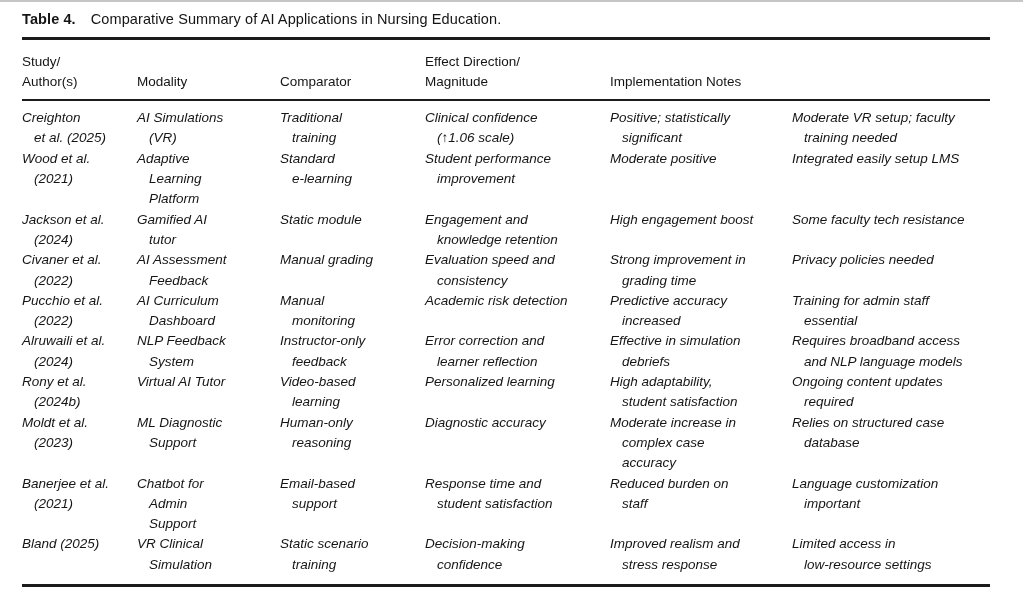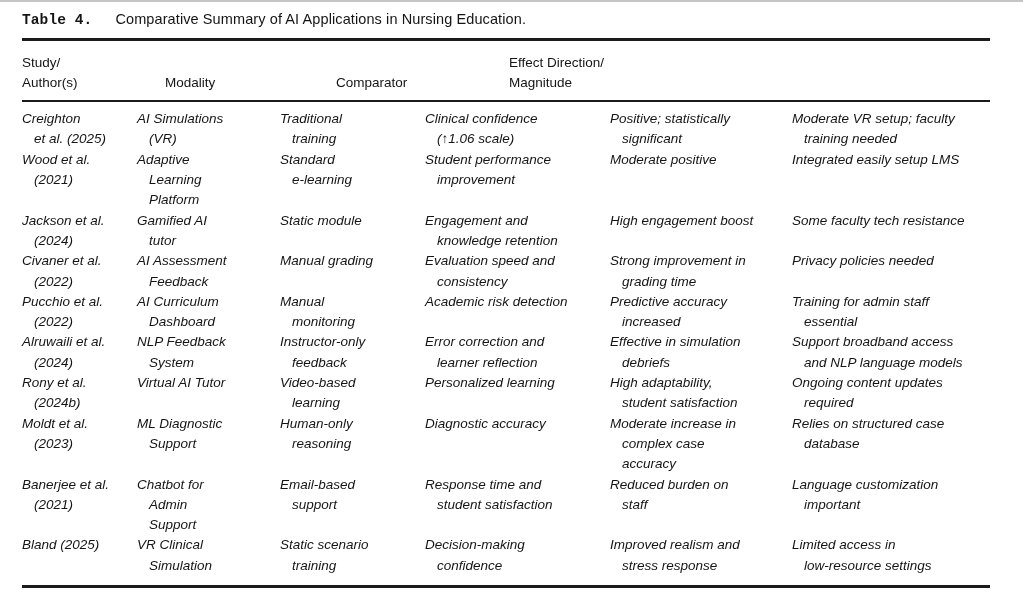--- a/index.html
+++ b/index.html
@@ -20,28 +20,28 @@
     position: absolute;
     top: 2px; left: 22px;
     width: 968px;
   }
   .caption {
     margin-top: 8px;
     font-size: 14.5px;
     line-height: 19px;
     letter-spacing: 0.1px;
   }
-  .caption-label { font-weight: 700; margin-right: 23px; font-family: Liberation Mono, monospace; }
+  .caption-label { font-weight: 700; margin-right: 15px; }
   .rule { height: 2.6px; background: #1b1b1b; }
   .rule.top-rule { margin-top: 8px; }
   .grid {
     display: grid;
     grid-template-columns: 115px 143px 145px 185px 182px 198px;
   }
-  .thead { align-items: end; padding: 12px 0 7px 0; gap: 28px; }
+  .thead { align-items: end; padding: 12px 0 7px 0; }
   .th {
     font-size: 13.5px;
     line-height: 20px;
     white-space: pre-line;
     padding-right: 8px;
   }
   .tbody { padding: 7px 0 9px 0; font-style: italic; }
   .trow { display: contents; }
   .cell {
     font-size: 13.5px;
@@ -65,20 +65,21 @@
 
   <div class="rule top-rule"></div>
 
   <div class="grid thead">
     <div class="th">Study/
 Author(s)</div>
     <div class="th">Modality</div>
     <div class="th">Comparator</div>
     <div class="th">Effect Direction/
 Magnitude</div>
+    <div class="th">Implementation Notes</div>
   </div>
 
   <div class="rule"></div>
 
   <div class="grid tbody">
 
     <div class="trow">
       <div class="cell">Creighton
 et al. (2025)</div>
       <div class="cell">AI Simulations
@@ -150,21 +151,21 @@
       <div class="cell">Alruwaili et al.
 (2024)</div>
       <div class="cell">NLP Feedback
 System</div>
       <div class="cell">Instructor-only
 feedback</div>
       <div class="cell">Error correction and
 learner reflection</div>
       <div class="cell">Effective in simulation
 debriefs</div>
-      <div class="cell">Support broadband access
+      <div class="cell">Requires broadband access
 and NLP language models</div>
     </div>
 
     <div class="trow">
       <div class="cell">Rony et al.
 (2024b)</div>
       <div class="cell">Virtual AI Tutor</div>
       <div class="cell">Video-based
 learning</div>
       <div class="cell">Personalized learning</div>

